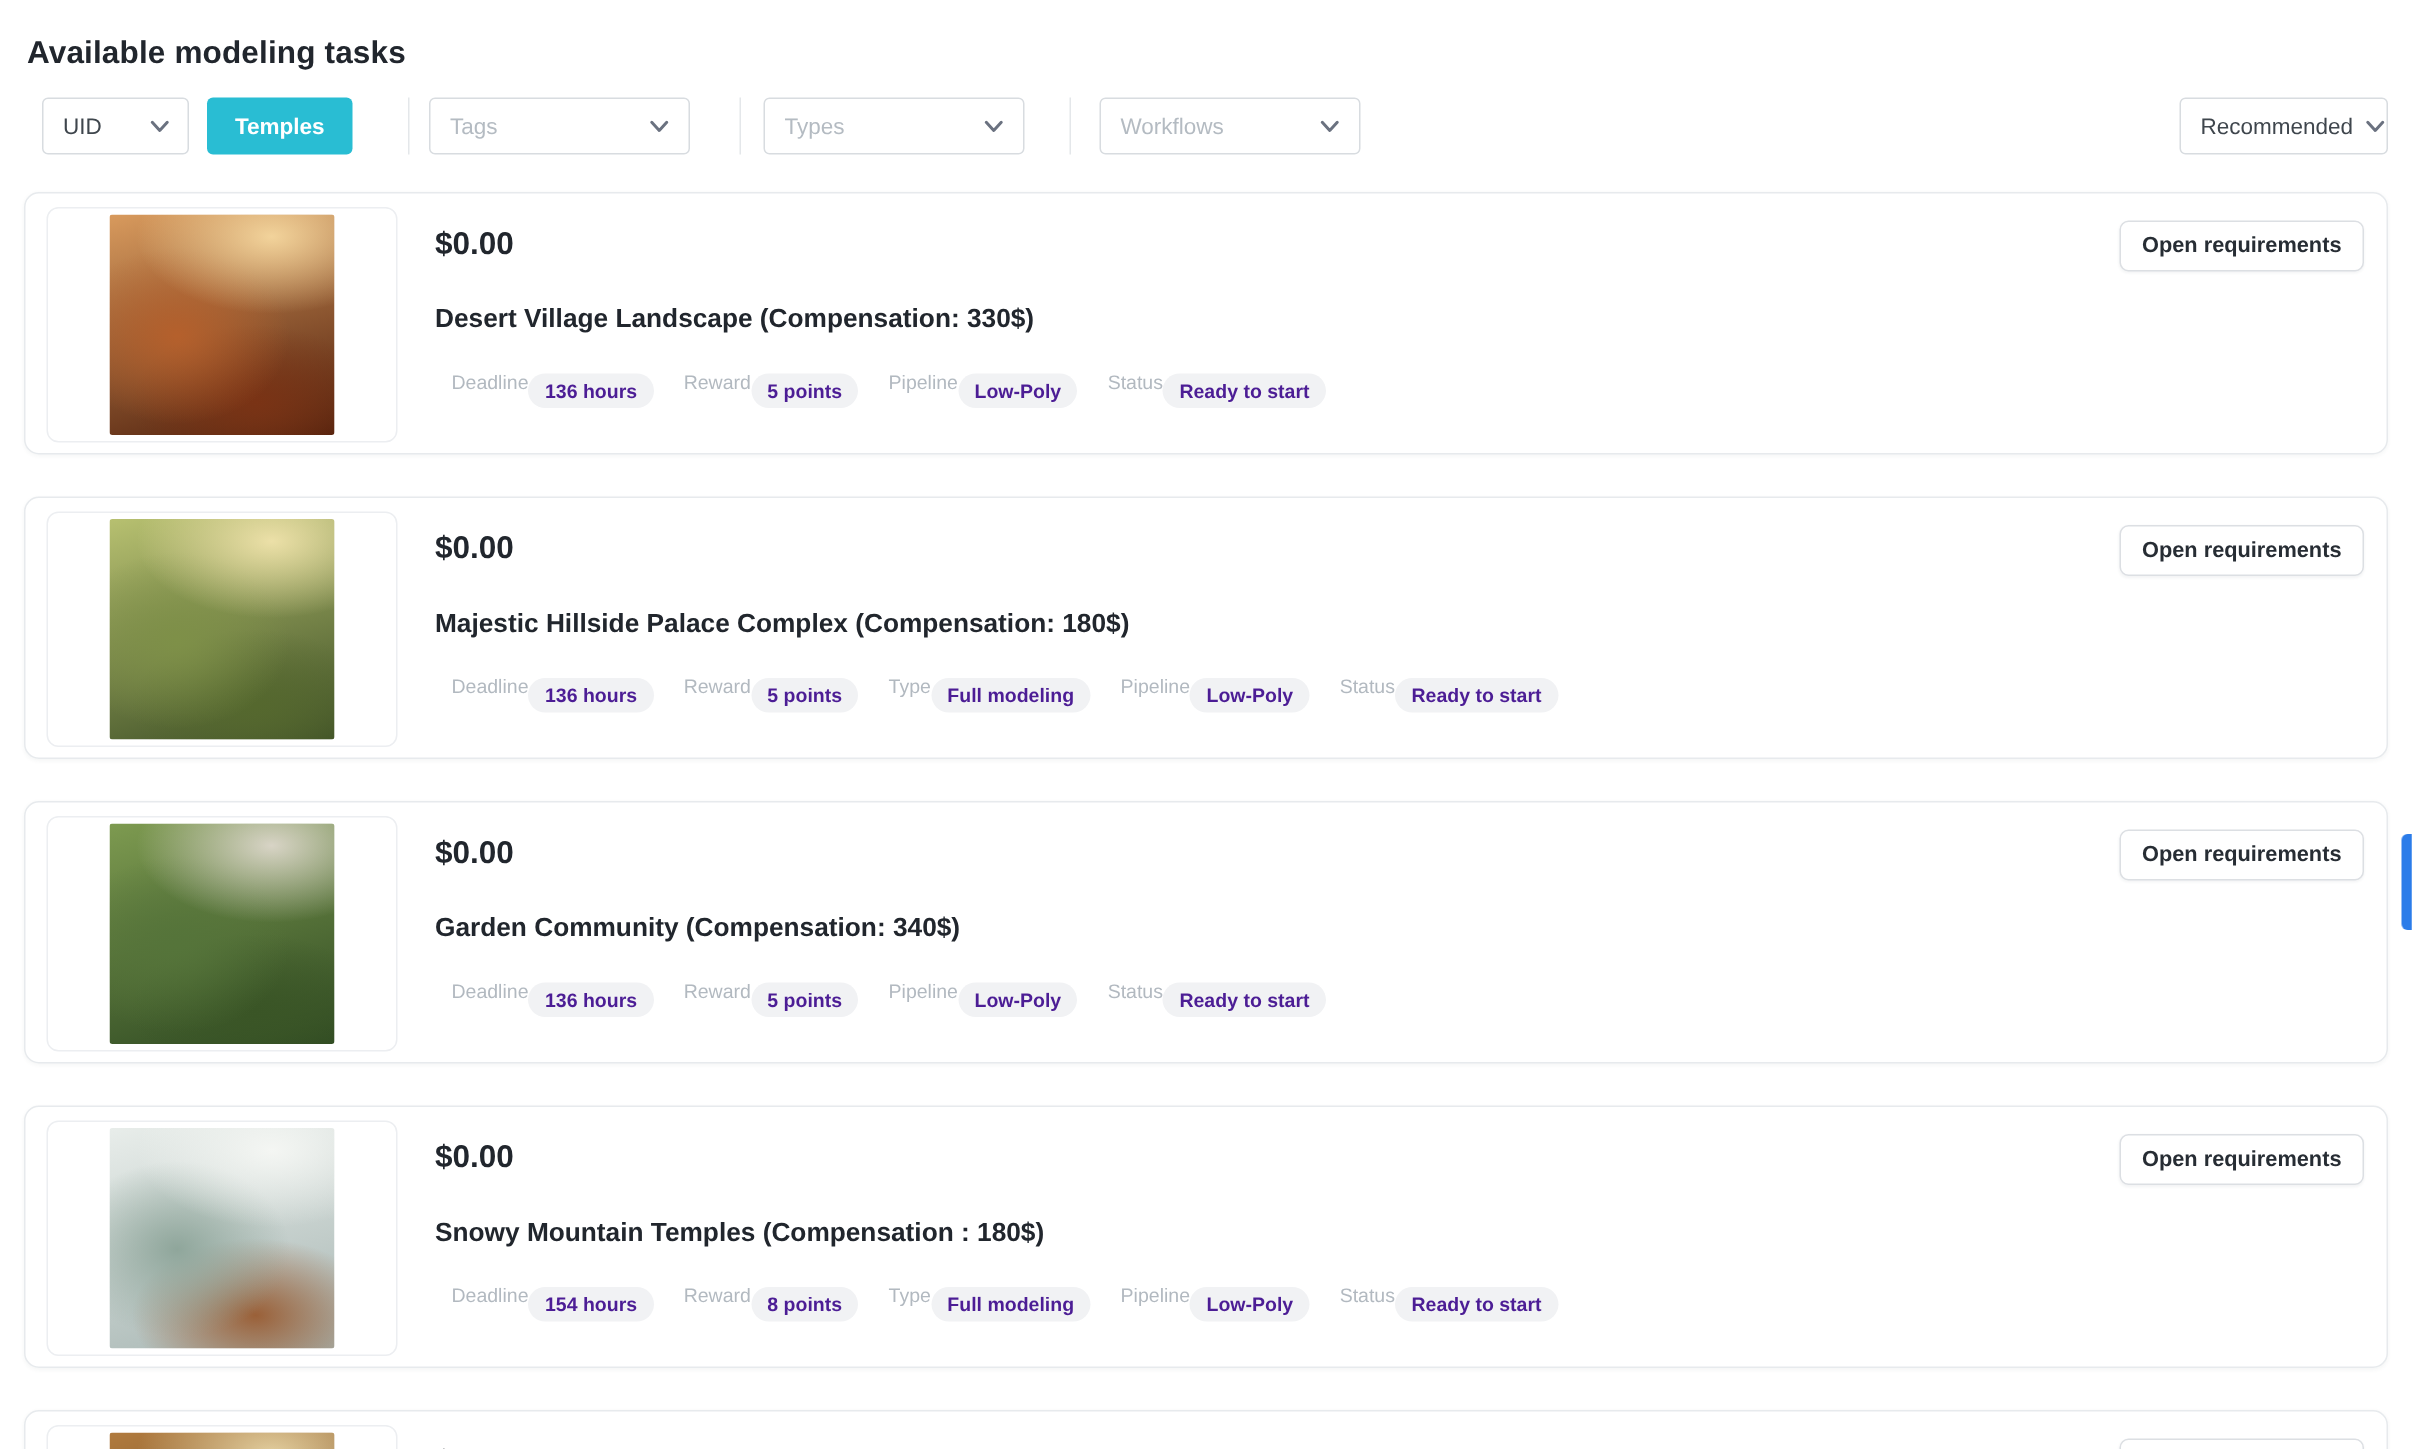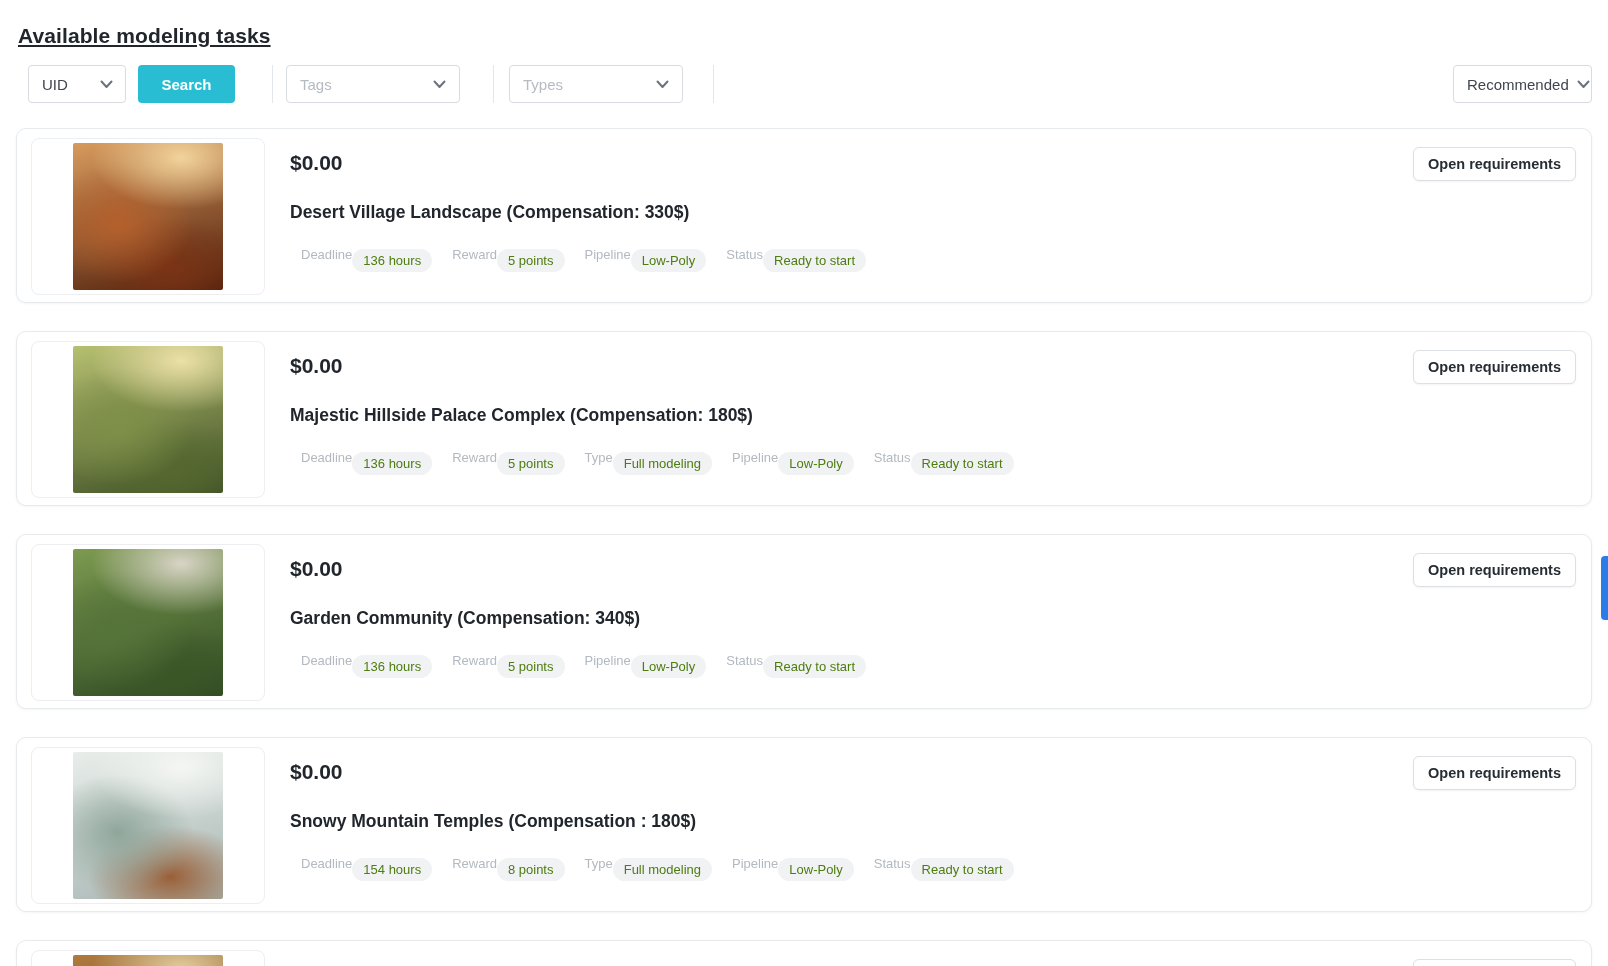--- a/index.html
+++ b/index.html
@@ -7,21 +7,21 @@
     --scrollbar:#2b7ce9;
     --dark:#21262d;
     --label-gray:#b2b9c0;
     --border:#e7eaed;
     --input-border:#d8dce0;
   }
   *{box-sizing:border-box;margin:0;padding:0;}
   html,body{width:1608px;height:966px;overflow:hidden;background:#ffffff;
     font-family:"Liberation Sans","DejaVu Sans",sans-serif;color:var(--dark);}
   .page{padding:24px 16px 0 16px;height:966px;overflow:hidden;position:relative;}
-  h1.page-title{font-size:21px;font-weight:bold;color:var(--dark);letter-spacing:.1px;padding-left:2px;text-decoration:underline;}
+  h1.page-title{font-size:21px;font-weight:bold;color:var(--dark);letter-spacing:.1px;padding-left:2px;}
 
   
   .filter-bar{display:flex;align-items:center;margin-top:17px;height:38px;}
   .search-input{width:259px;height:38px;border:1px solid var(--input-border);border-radius:4px;
     padding:0 12px;font-size:15px;font-family:inherit;color:var(--dark);outline:none;}
   .search-input::placeholder{color:#b4bbc2;}
   .select{height:38px;border:1px solid var(--input-border);border-radius:4px;background:#fff;
     display:flex;align-items:center;justify-content:space-between;padding:0 13px;font-size:15px;
     color:#3f464d;cursor:pointer;}
   .select.placeholder .select-value{color:#b4bbc2;}
@@ -43,21 +43,21 @@
   .thumb-frame{flex:0 0 234px;width:234px;height:157px;margin:9px 0 0 14px;border:1px solid #eceef1;
     border-radius:8px;background:#fff;display:flex;align-items:center;justify-content:center;overflow:hidden;}
   .thumb{width:150px;height:147px;border-radius:2px;}
   .card-body{flex:1;padding:22px 0 0 25px;}
   .price{font-size:21px;font-weight:bold;line-height:24px;color:var(--dark);}
   .card-title{font-size:17.5px;font-weight:bold;line-height:22px;margin-top:26px;color:var(--dark);}
   .meta-row{display:flex;gap:9px;margin-top:24px;}
   .meta-col{display:flex;flex-direction:row;}
   .meta-label{font-size:13px;line-height:16px;color:var(--label-gray);margin-left:11px;}
   .meta-pill{margin-top:2px;height:23px;display:inline-flex;align-items:center;padding:0 11px;
-    border-radius:12px;background:#f1f2f4;font-size:13px;font-weight:normal;color:#4d7c0f;white-space:nowrap;}
+    border-radius:12px;background:#f1f2f4;font-size:13px;font-weight:bold;color:#4c1d95;white-space:nowrap;}
   .open-req-btn{position:absolute;top:18px;right:15px;height:34px;padding:0 14px;background:#fff;
     border:1px solid #dcdfe3;border-radius:6px;font-size:14.5px;font-weight:bold;font-family:inherit;
     color:#272d34;cursor:pointer;box-shadow:0 1px 2px rgba(40,50,60,.06);}
 
   
   .scrollbar-thumb{position:fixed;right:0;top:556px;width:7px;height:64px;
     background:var(--scrollbar);border-radius:4px 0 0 4px;cursor:grab;}
 </style>
 </head>
 <body>
@@ -70,21 +70,21 @@
 
     <div class="select select-uid">
       <span class="select-value">UID</span>
       <span class="chevron">
         <svg width="13" height="9" viewBox="0 0 13 9">
             <polyline points="1.5,1.5 6.5,7 11.5,1.5" fill="none" stroke="#6b7280" stroke-width="2" stroke-linecap="round" stroke-linejoin="round"></polyline>
           </svg>
       </span>
     </div>
 
-    <button class="search-btn">Search</button>
+    <button class="search-btn">Temples</button>
 
     <div class="vdiv vdiv-1"></div>
 
     <div class="select select-wide placeholder">
       <span class="select-value">Tags</span>
       <span class="chevron">
         <svg width="13" height="9" viewBox="0 0 13 9">
             <polyline points="1.5,1.5 6.5,7 11.5,1.5" fill="none" stroke="#6b7280" stroke-width="2" stroke-linecap="round" stroke-linejoin="round"></polyline>
           </svg>
       </span>
@@ -96,20 +96,28 @@
       <span class="select-value">Types</span>
       <span class="chevron">
         <svg width="13" height="9" viewBox="0 0 13 9">
             <polyline points="1.5,1.5 6.5,7 11.5,1.5" fill="none" stroke="#6b7280" stroke-width="2" stroke-linecap="round" stroke-linejoin="round"></polyline>
           </svg>
       </span>
     </div>
 
     <div class="vdiv vdiv-3"></div>
 
+    <div class="select select-wide placeholder">
+      <span class="select-value">Workflows</span>
+      <span class="chevron">
+        <svg width="13" height="9" viewBox="0 0 13 9">
+            <polyline points="1.5,1.5 6.5,7 11.5,1.5" fill="none" stroke="#6b7280" stroke-width="2" stroke-linecap="round" stroke-linejoin="round"></polyline>
+          </svg>
+      </span>
+    </div>
 
     <div class="select select-sort">
       <span class="select-value">Recommended</span>
       <span class="chevron">
         <svg width="13" height="9" viewBox="0 0 13 9">
             <polyline points="1.5,1.5 6.5,7 11.5,1.5" fill="none" stroke="#6b7280" stroke-width="2" stroke-linecap="round" stroke-linejoin="round"></polyline>
           </svg>
       </span>
     </div>
   </div>

